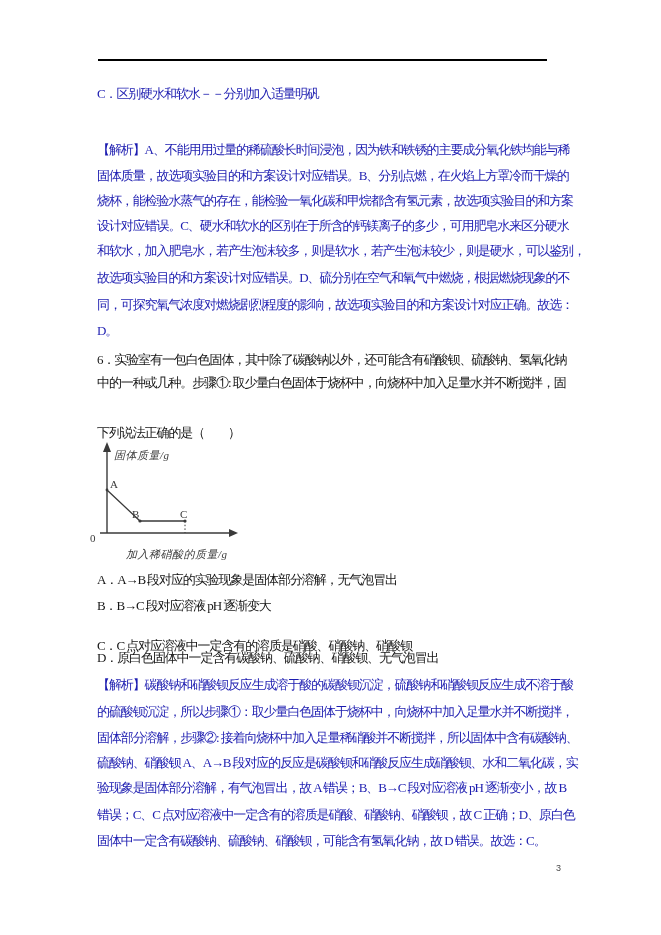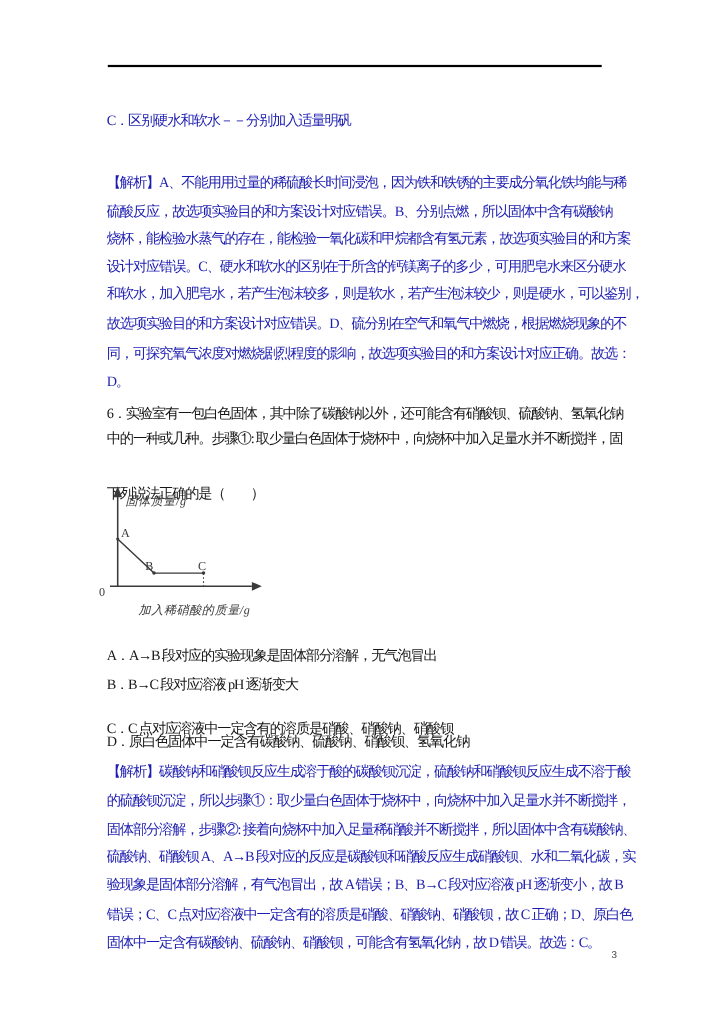--- a/index.html
+++ b/index.html
@@ -3,21 +3,21 @@
 <meta charset="utf-8">
 <style>
   html,body{margin:0;padding:0;background:#ffffff;}
   .page{
     position:relative;width:661px;height:935px;background:#ffffff;overflow:hidden;
     font-family:"Liberation Serif","DejaVu Serif",serif;
   }
   .rule{position:absolute;left:98px;top:59px;width:449px;height:2px;background:#000;}
   .ln{
     position:absolute;left:97px;white-space:nowrap;
-    font-size:13px;line-height:15px;letter-spacing:-1.1px;color:#161616;margin-top:16px;
+    font-size:13px;line-height:15px;letter-spacing:-1.1px;color:#161616;
   }
   .ln.blue{color:#1c1cb0;}
   .chart{position:absolute;left:88px;top:440px;}
   .chart text{
     fill:#3a3a3a;font-family:"Liberation Serif","DejaVu Serif",serif;
     font-style:italic;
   }
   .chart .axlabel{font-size:11px;letter-spacing:0.5px;}
   .chart .ptlabel{font-size:11px;font-style:normal;}
   .pagenum{
@@ -27,21 +27,21 @@
 </style>
 </head>
 <body>
 
 <div class="page">
 
   <div class="rule"></div>
 
   <div class="ln blue" style="top:86px">C．区别硬水和软水－－分别加入适量明矾</div>
   <div class="ln blue" style="top:142px">【解析】A、不能用用过量的稀硫酸长时间浸泡，因为铁和铁锈的主要成分氧化铁均能与稀</div>
-  <div class="ln blue" style="top:168px">硫酸反应，故选项实验目的和方案设计对应错误。B、分别点燃，所以固体中含有碳酸钠</div>
+  <div class="ln blue" style="top:168px">固体质量，故选项实验目的和方案设计对应错误。B、分别点燃，在火焰上方罩冷而干燥的</div>
   <div class="ln blue" style="top:193px">烧杯，能检验水蒸气的存在，能检验一氧化碳和甲烷都含有氢元素，故选项实验目的和方案</div>
   <div class="ln blue" style="top:218px">设计对应错误。C、硬水和软水的区别在于所含的钙镁离子的多少，可用肥皂水来区分硬水</div>
   <div class="ln blue" style="top:243px">和软水，加入肥皂水，若产生泡沫较多，则是软水，若产生泡沫较少，则是硬水，可以鉴别，</div>
   <div class="ln blue" style="top:270px">故选项实验目的和方案设计对应错误。D、硫分别在空气和氧气中燃烧，根据燃烧现象的不</div>
   <div class="ln blue" style="top:297px">同，可探究氧气浓度对燃烧剧烈程度的影响，故选项实验目的和方案设计对应正确。故选：</div>
   <div class="ln blue" style="top:323px">D。</div>
 
   <div class="ln" style="top:352px">6．实验室有一包白色固体，其中除了碳酸钠以外，还可能含有硝酸钡、硫酸钠、氢氧化钠</div>
   <div class="ln" style="top:375px">中的一种或几种。步骤①: 取少量白色固体于烧杯中，向烧杯中加入足量水并不断搅拌，固</div>
   <div class="ln" style="top:425px">下列说法正确的是（　　）</div>
@@ -65,21 +65,21 @@
     <text x="44" y="78" class="ptlabel">B</text>
     <text x="92" y="78" class="ptlabel">C</text>
     <text x="2" y="102" class="ptlabel">0</text>
     <text x="26" y="19" class="axlabel">固体质量/g</text>
     <text x="38" y="118" class="axlabel">加入稀硝酸的质量/g</text>
   </svg>
 
   <div class="ln" style="top:572px">A．A→B 段对应的实验现象是固体部分溶解，无气泡冒出</div>
   <div class="ln" style="top:598px">B．B→C 段对应溶液 pH 逐渐变大</div>
   <div class="ln" style="top:638px">C．C 点对应溶液中一定含有的溶质是硝酸、硝酸钠、硝酸钡</div>
-  <div class="ln" style="top:650px">D．原白色固体中一定含有碳酸钠、硫酸钠、硝酸钡、氢氧化钠</div>
+  <div class="ln" style="top:650px">D．原白色固体中一定含有碳酸钠、硫酸钠、硝酸钡、无气泡冒出</div>
 
   <div class="ln blue" style="top:677px">【解析】碳酸钠和硝酸钡反应生成溶于酸的碳酸钡沉淀，硫酸钠和硝酸钡反应生成不溶于酸</div>
   <div class="ln blue" style="top:704px">的硫酸钡沉淀，所以步骤①：取少量白色固体于烧杯中，向烧杯中加入足量水并不断搅拌，</div>
   <div class="ln blue" style="top:730px">固体部分溶解，步骤②: 接着向烧杯中加入足量稀硝酸并不断搅拌，所以固体中含有碳酸钠、</div>
   <div class="ln blue" style="top:780px">验现象是固体部分溶解，有气泡冒出，故 A 错误；B、B→C 段对应溶液 pH 逐渐变小，故 B</div>
   <div class="ln blue" style="top:755px">硫酸钠、硝酸钡 A、A→B 段对应的反应是碳酸钡和硝酸反应生成硝酸钡、水和二氧化碳，实</div>
   <div class="ln blue" style="top:807px">错误；C、C 点对应溶液中一定含有的溶质是硝酸、硝酸钠、硝酸钡，故 C 正确；D、原白色</div>
   <div class="ln blue" style="top:833px">固体中一定含有碳酸钠、硫酸钠、硝酸钡，可能含有氢氧化钠，故 D 错误。故选：C。</div>
 
   <div class="pagenum">3</div>

